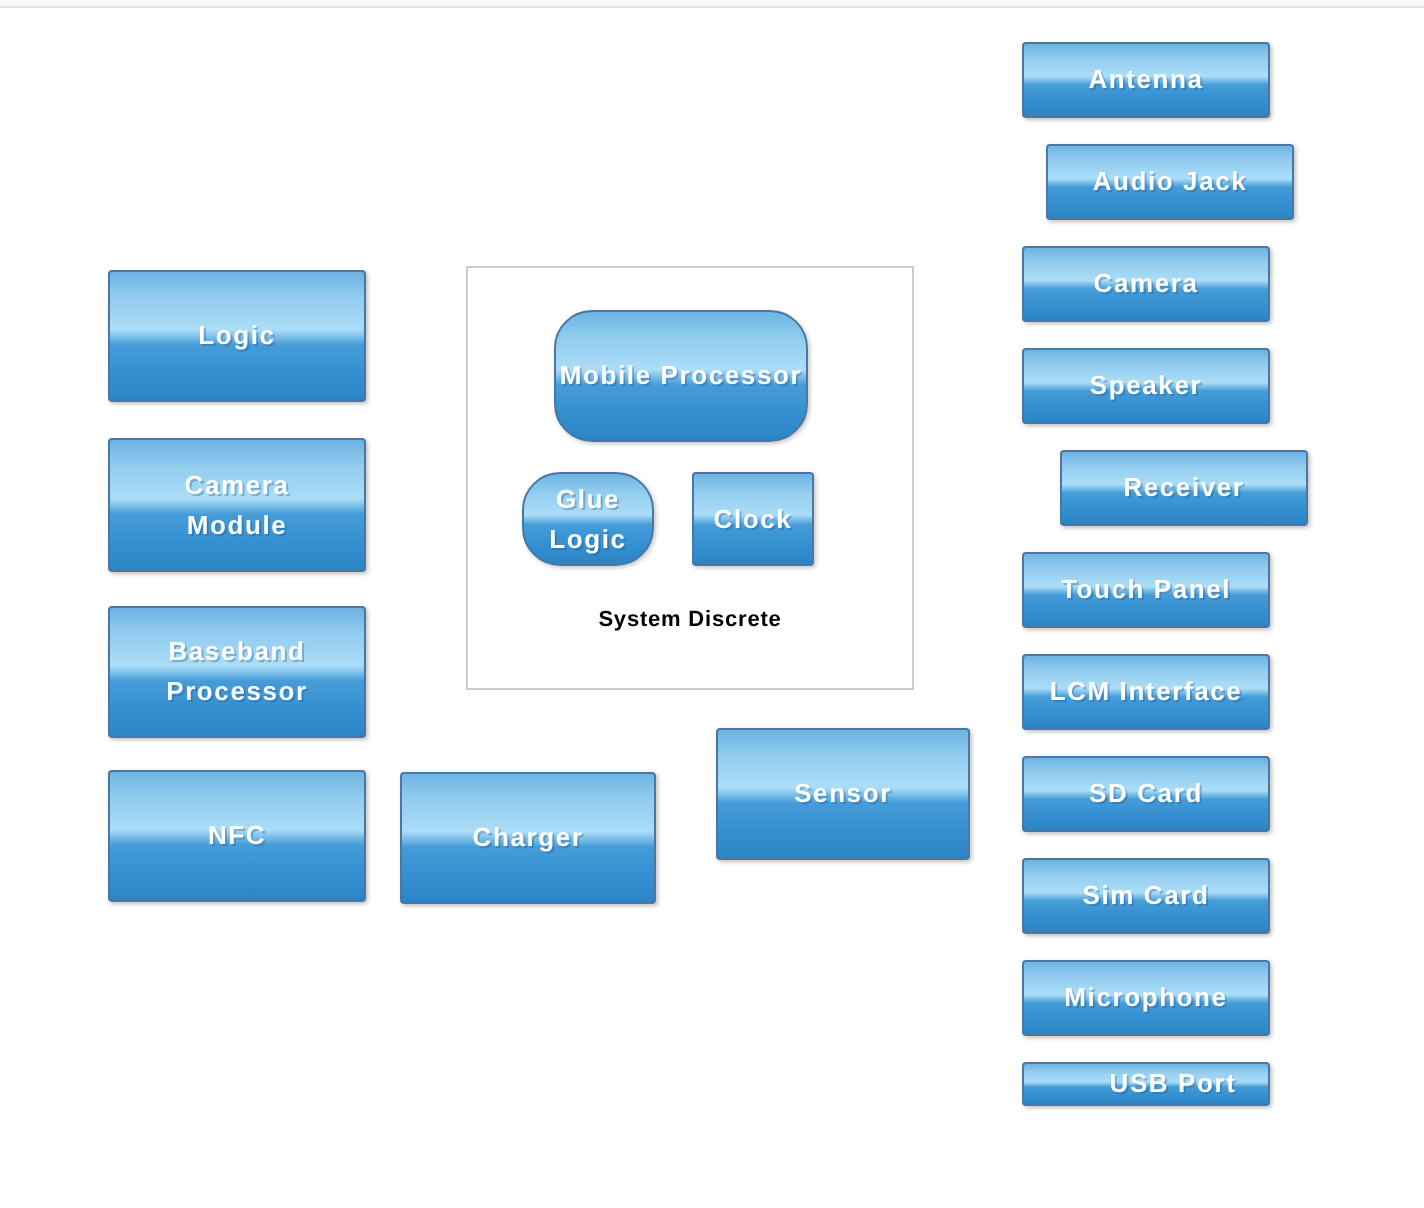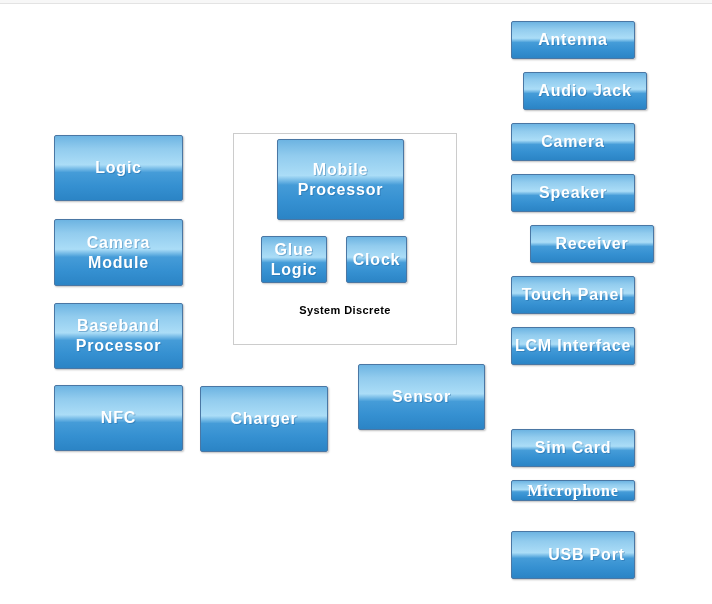--- a/index.html
+++ b/index.html
@@ -37,21 +37,21 @@
       #2b84c5 100%);
     box-shadow: 1px 1px 2px rgba(0,0,0,0.25);
     display: flex;
     align-items: center;
     justify-content: center;
     cursor: default;
   }
   .node .label {
     color: #ffffff;
     font-weight: bold;
-    font-size: 16px;
+    font-size: 13px;
     letter-spacing: 0.8px;
     line-height: 20px;
     text-align: center;
     white-space: pre-line;
     text-shadow: 1px 1px 0 rgba(25, 90, 145, 0.35);
   }
   .sd-container {
     position: absolute;
     left: 233px; top: 133px;
     width: 224px; height: 212px;
@@ -87,24 +87,24 @@
   </div>
   <div class="node" style="left:54px; top:303px; width:129px; height:66px;">
     <span class="label">Baseband
 Processor</span>
   </div>
   <div class="node" style="left:54px; top:385px; width:129px; height:66px;">
     <span class="label">NFC</span>
   </div>
 
   <div class="sd-container">
-    <div class="node" style="left:43px; top:5px; width:127px; height:81px;">
+    <div class="node" style="left:43px; top:21px; width:127px; height:66px;border-radius:19px;">
       <span class="label">Mobile Processor</span>
     </div>
-    <div class="node" style="left:27px; top:102px; width:66px; height:47px;">
+    <div class="node" style="left:27px; top:102px; width:66px; height:47px;border-radius:19px;">
       <span class="label">Glue
 Logic</span>
     </div>
     <div class="node" style="left:112px; top:102px; width:61px; height:47px;">
       <span class="label">Clock</span>
     </div>
     <div class="sd-title">System Discrete</div>
   </div>
 
   <div class="node" style="left:200px; top:386px; width:128px; height:66px;">
@@ -128,23 +128,26 @@
   </div>
   <div class="node" style="left:511px; top:225px; width:124px; height:38px;margin-left:19px;">
     <span class="label">Receiver</span>
   </div>
   <div class="node" style="left:511px; top:276px; width:124px; height:38px;">
     <span class="label">Touch Panel</span>
   </div>
   <div class="node" style="left:511px; top:327px; width:124px; height:38px;">
     <span class="label">LCM Interface</span>
   </div>
+  <div class="node" style="left:511px; top:378px; width:124px; height:38px;">
+    <span class="label">SD Card</span>
+  </div>
   <div class="node" style="left:511px; top:429px; width:124px; height:38px;">
     <span class="label">Sim Card</span>
   </div>
-  <div class="node" style="left:511px; top:480px; width:124px; height:21px;font-family:Liberation Serif, serif;">
+  <div class="node" style="left:511px; top:480px; width:124px; height:38px;">
     <span class="label">Microphone</span>
   </div>
-  <div class="node" style="left:511px; top:531px; width:124px; height:48px;padding-left:27px;">
+  <div class="node" style="left:511px; top:531px; width:124px; height:22px;padding-left:27px;">
     <span class="label">USB Port</span>
   </div>
 
 </div>
 
 </body></html>

